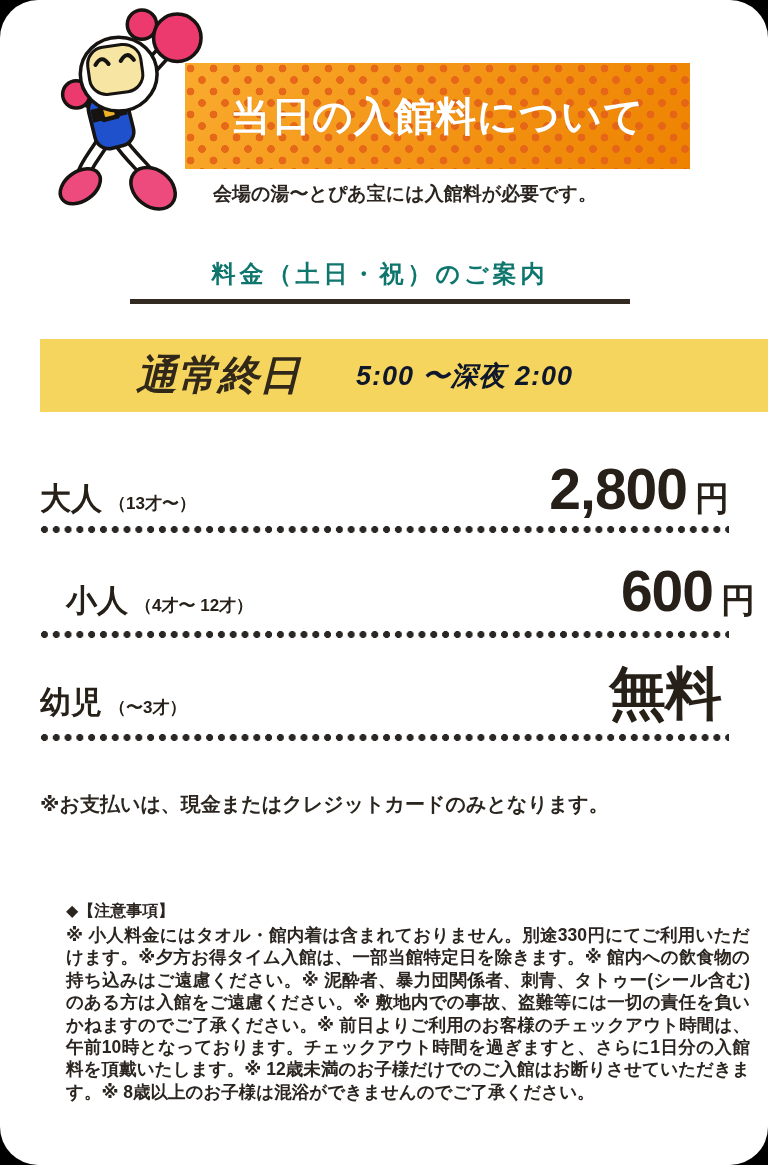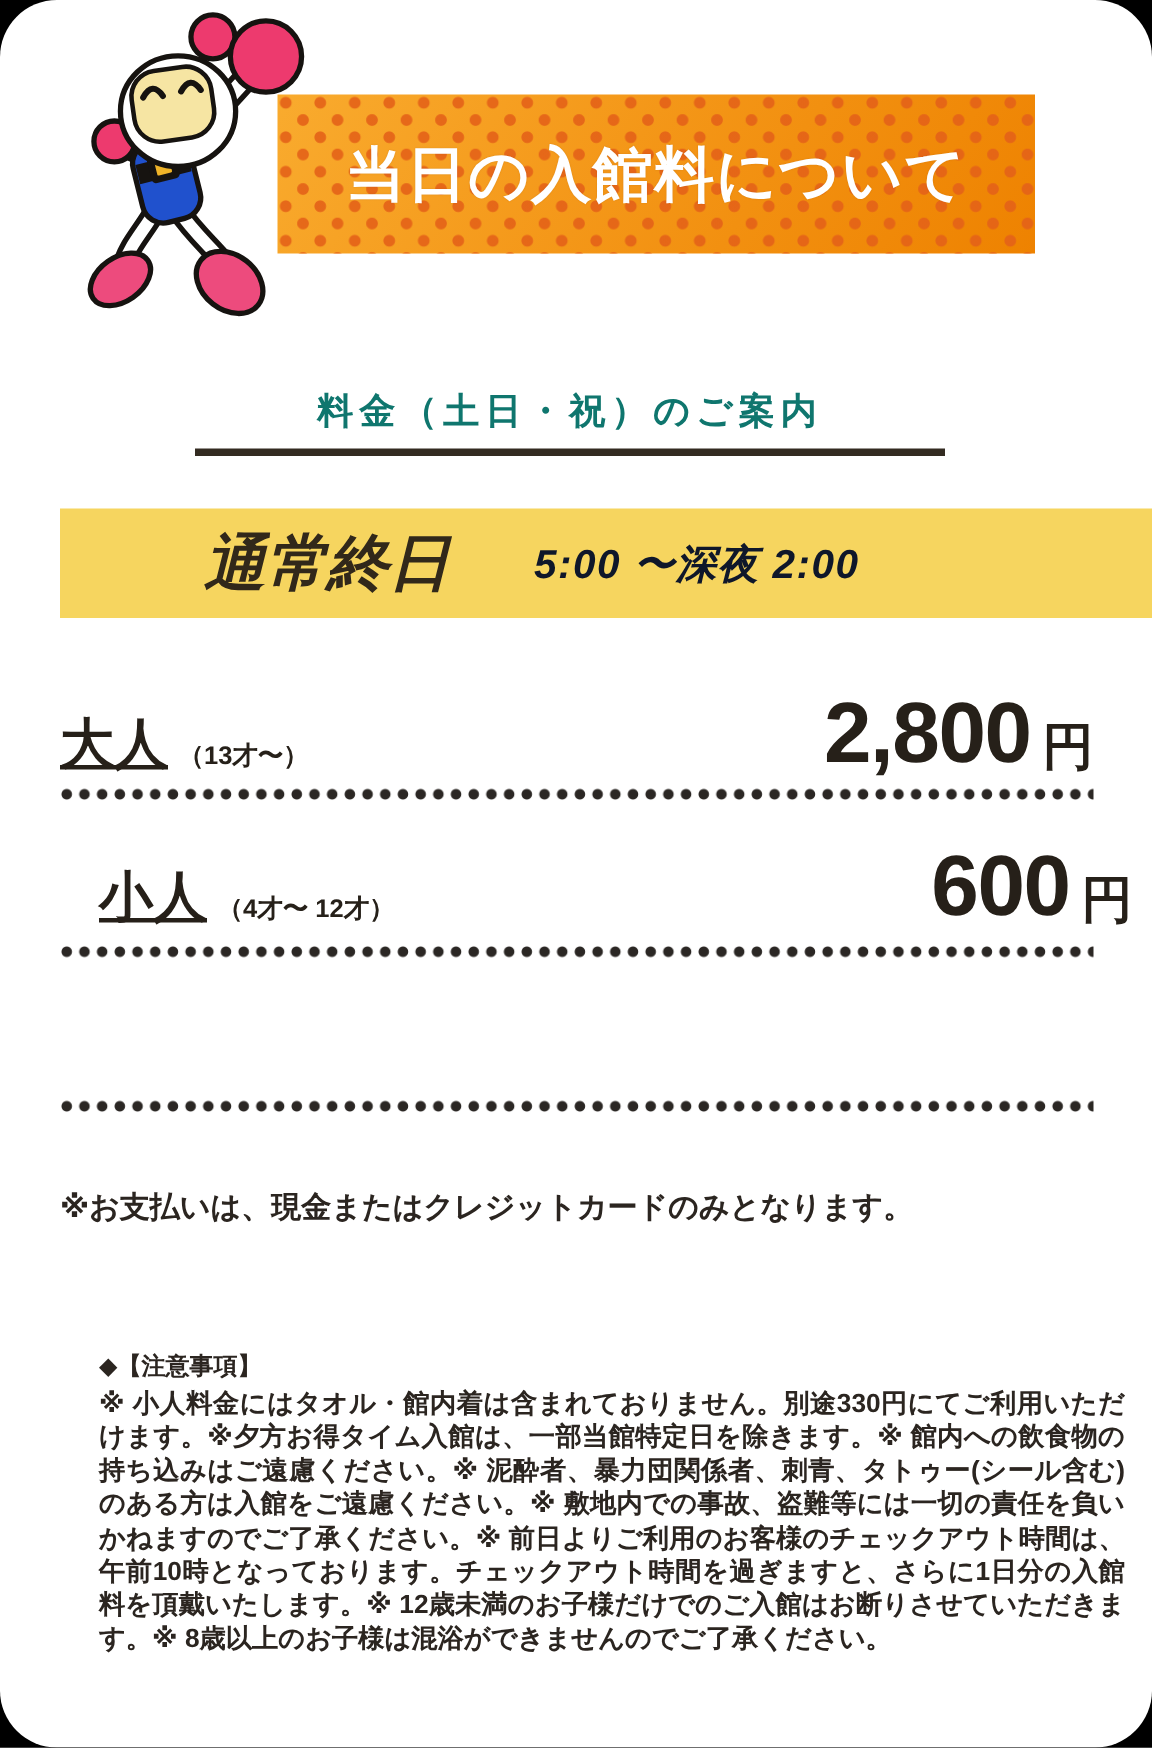--- a/index.html
+++ b/index.html
@@ -43,21 +43,21 @@
     display:flex;align-items:center;padding-left:96px;box-sizing:border-box;gap:56px;font-style:italic;
   }
   .schedule-label{font-size:41px;font-weight:900;color:#31281a;white-space:nowrap;}
   .schedule-time{font-size:27px;font-weight:800;letter-spacing:1px;color:#0f172a;white-space:nowrap;text-align:right;}
   
   .price-row{
     position:absolute;left:40px;width:689px;height:68px;
     display:flex;align-items:flex-end;color:#262019;
   }
   .row-1{top:450px;} .row-2{top:552px;margin-left:26px;} .row-3{top:654px;}
-  .price-cat{font-size:36px;font-weight:900;line-height:1;padding-bottom:4px;white-space:nowrap;text-decoration:underline;}
+  .price-cat{font-size:31px;font-weight:900;line-height:1;padding-bottom:4px;white-space:nowrap;}
   .price-age{font-size:17px;font-weight:700;line-height:1;margin-left:7px;padding-bottom:6px;white-space:nowrap;}
   .spacer{flex:1;}
   .price-value{font-size:57px;font-weight:800;line-height:1;letter-spacing:-1px;white-space:nowrap;}
   .price-unit{font-size:34px;font-weight:800;line-height:1;margin-left:8px;padding-bottom:3px;white-space:nowrap;}
   .dotline{
     position:absolute;left:40px;width:689px;height:9px;
     background-image:radial-gradient(circle at 4.5px 4.5px,#2b2724 3.2px,rgba(0,0,0,0) 3.8px);
     background-size:11.8px 9px;background-repeat:repeat-x;
   }
   .dots-1{top:525px;} .dots-2{top:630px;} .dots-3{top:733px;}
@@ -111,20 +111,21 @@
     <path d="M43,60 q6,-11 13,-1" stroke="#161310" stroke-width="4" fill="none" stroke-linecap="round"></path>
     <path d="M68,56 q6,-11 13,-1" stroke="#161310" stroke-width="4" fill="none" stroke-linecap="round"></path>
 
     <circle cx="89" cy="20" r="14.5" fill="#ed3a6e" stroke="#161310" stroke-width="3.5"></circle>
     <circle cx="124" cy="33" r="23.5" fill="#ed3a6e" stroke="#161310" stroke-width="3.5"></circle>
   </svg>
 
   <div class="banner">
     <span class="banner-title">当日の入館料について</span>
   </div>
+  <div class="caption">会場の湯〜とぴあ宝には入館料が必要です。</div>
 
   <div class="section-title">料金（土日・祝）のご案内</div>
   <div class="title-underline"></div>
 
   <div class="schedule">
     <span class="schedule-label">通常終日</span>
     <span class="schedule-time">5:00 〜深夜 2:00</span>
   </div>
 
   <div class="price-row row-1">
@@ -138,20 +139,27 @@
 
   <div class="price-row row-2">
     <span class="price-cat">小人</span>
     <span class="price-age">（4才〜 12才）</span>
     <span class="spacer"></span>
     <span class="price-value">600</span>
     <span class="price-unit">円</span>
   </div>
   <div class="dotline dots-2"></div>
 
+  <div class="price-row row-3">
+    <span class="price-cat">幼児</span>
+    <span class="price-age">（〜3才）</span>
+    <span class="spacer"></span>
+    <span class="price-value">無料</span>
+    <span class="price-unit"></span>
+  </div>
   <div class="dotline dots-3"></div>
 
   <div class="payment-note">※お支払いは、現金またはクレジットカードのみとなります。</div>
 
   <div class="notes-heading">◆【注意事項】</div>
   <div class="notes-body">※ 小人料金にはタオル・館内着は含まれておりません。別途330円にてご利用いただけます。※夕方お得タイム入館は、一部当館特定日を除きます。※ 館内への飲食物の持ち込みはご遠慮ください。※ 泥酔者、暴力団関係者、刺青、タトゥー(シール含む)のある方は入館をご遠慮ください。※ 敷地内での事故、盗難等には一切の責任を負いかねますのでご了承ください。※ 前日よりご利用のお客様のチェックアウト時間は、午前10時となっております。チェックアウト時間を過ぎますと、さらに1日分の入館料を頂戴いたします。※ 12歳未満のお子様だけでのご入館はお断りさせていただきます。※ 8歳以上のお子様は混浴ができませんのでご了承ください。</div>
 
 </div>
 
 </body></html>

